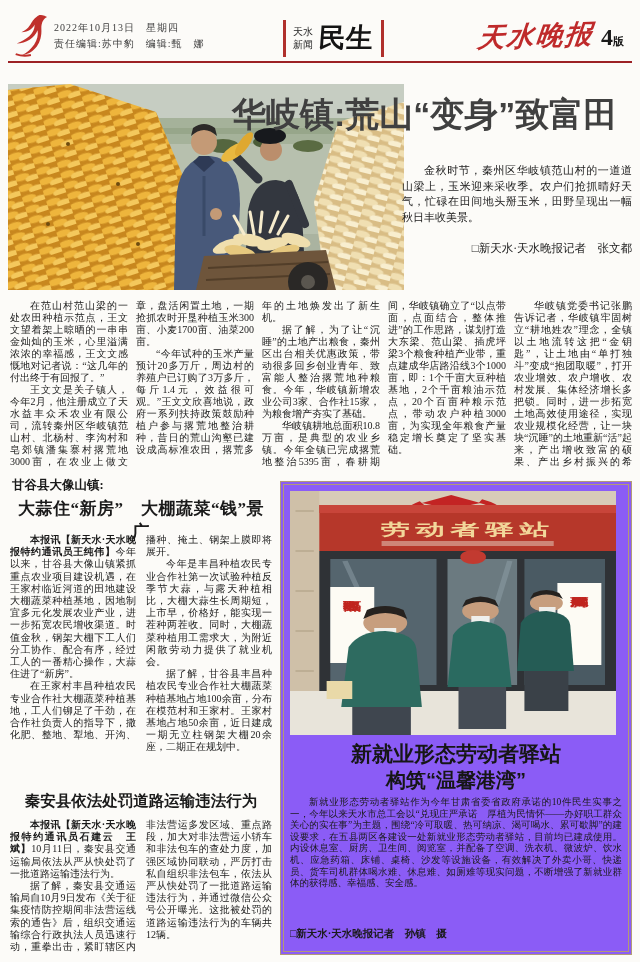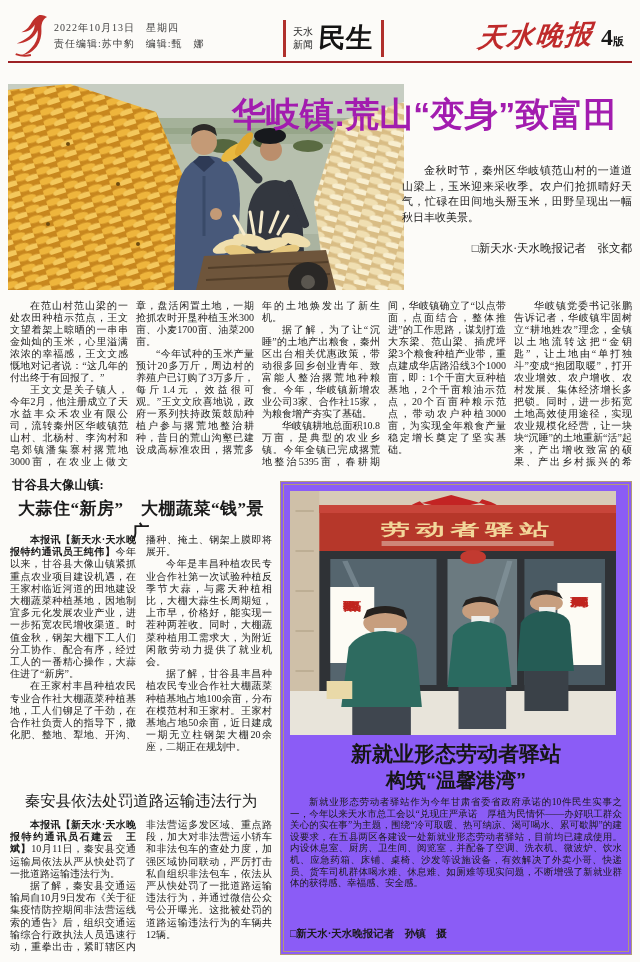--- a/index.html
+++ b/index.html
@@ -14,34 +14,34 @@
   .badge-big{font-size:27px;font-weight:bold;line-height:36px;padding:0 8px 0 0;transform:skewX(-4deg);color:#141414;}
   .masthead{position:absolute;left:478px;top:18px;color:#bf2a2b;font-size:27px;font-weight:bold;
             font-style:italic;letter-spacing:2px;transform:rotate(-2deg) skewX(-8deg);white-space:nowrap;}
   .pagenum{position:absolute;left:601px;top:24px;white-space:nowrap;}
   .pagenum .num{font-size:24px;font-weight:bold;}
   .pagenum .lbl{font-size:11px;font-weight:bold;}
   .hdr-rule{position:absolute;left:8px;top:61px;width:624px;height:2px;background:#9c2125;}
   
   .photo-main{position:absolute;left:8px;top:84px;width:396px;height:206px;}
   .headline-main{position:absolute;left:232px;top:92px;z-index:5;white-space:nowrap;
-                 font-family:"Liberation Sans",sans-serif;font-weight:bold;font-size:34px;color:#a21caf;}
+                 font-family:"Liberation Sans",sans-serif;font-weight:bold;font-size:34px;color:#404040;}
   .intro{position:absolute;left:402px;top:163px;width:230px;font-size:11px;line-height:15.5px;text-align:justify;color:#222;}
   .intro p{margin:0;text-indent:2em;}
   .byline-main{margin-top:16px;text-align:right;font-weight:normal;font-size:11.5px;}
   .body-main{position:absolute;left:10px;top:300px;width:622px;height:172px;
              column-count:5;column-gap:8px;font-size:10px;line-height:12px;text-align:justify;overflow:hidden;}
   .body-main p, .body-2col p{margin:0;text-indent:2em;}
   
   .kicker{position:absolute;left:12px;top:477px;font-size:12.5px;font-weight:bold;}
   .headline-gangu{position:absolute;left:10px;top:497px;width:262px;text-align:center;
                   font-size:17px;font-weight:bold;letter-spacing:.5px;}
   .body-gangu{position:absolute;left:10px;top:534px;width:262px;height:250px;}
   .headline-qinan{position:absolute;left:10px;top:791px;width:262px;text-align:center;
-                  font-size:15.5px;font-weight:normal;}
+                  font-size:15.5px;font-weight:bold;}
   .body-qinan{position:absolute;left:10px;top:819px;width:262px;height:139px;}
   .body-2col{column-count:2;column-gap:10px;font-size:10px;line-height:12.2px;text-align:justify;overflow:hidden;height:100%;}
   
   .station-box{position:absolute;left:280px;top:481px;width:352px;height:474px;box-sizing:border-box;
                border:4px double #b29a76;background:#8b5cf6;padding:6px;}
   .photos{display:flex;gap:6px;height:244px;}
   .ph-left{width:178px;height:244px;}
   .ph-right{flex:1;display:flex;flex-direction:column;gap:6px;}
   .ph-rt,.ph-rb{height:119px;}
   .photos svg{display:block;width:100%;height:100%;}

